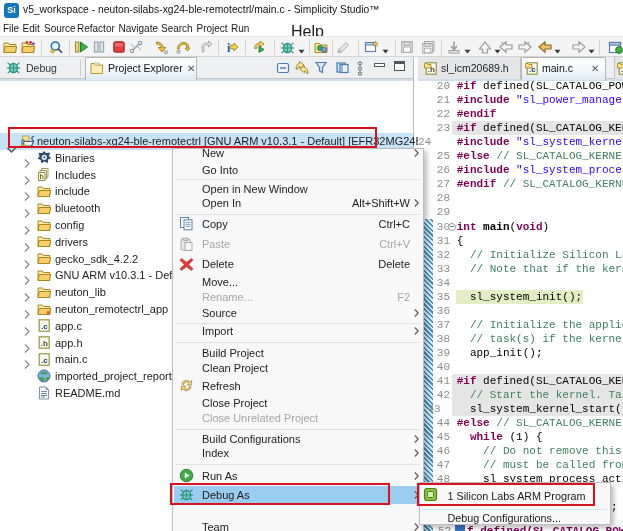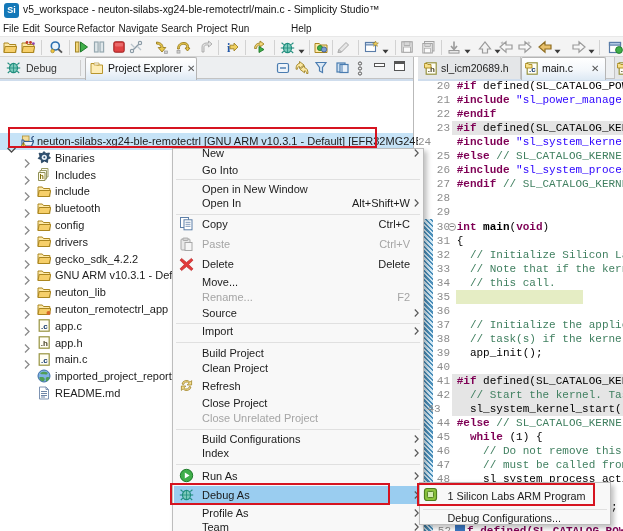--- a/index.html
+++ b/index.html
@@ -31,21 +31,21 @@
 <div class="abs" style="left:0;top:21px;width:623px;height:15px;background:#fff">
 <div class="abs" style="left:3px;top:2px;font-size:10px;color:#191919">File</div>
 <div class="abs" style="left:22.5px;top:2px;font-size:10px;color:#191919">Edit</div>
 <div class="abs" style="left:44px;top:2px;font-size:10px;color:#191919">Source</div>
 <div class="abs" style="left:77px;top:2px;font-size:10px;color:#191919">Refactor</div>
 <div class="abs" style="left:118.5px;top:2px;font-size:10px;color:#191919">Navigate</div>
 <div class="abs" style="left:161px;top:2px;font-size:10px;color:#191919">Search</div>
 <div class="abs" style="left:196.5px;top:2px;font-size:10px;color:#191919">Project</div>
 <div class="abs" style="left:231px;top:2px;font-size:10px;color:#191919">Run</div>
 <div class="abs" style="left:252px;top:14px;font-size:10px;color:#191919">Window</div>
-<div class="abs" style="left:291px;top:2px;font-size:10px;color:#191919">Help</div>
+<div class="abs" style="left:291px;top:2px;font-size:16px;color:#191919">Help</div>
 </div>
 <div class="abs" style="left:0;top:36px;width:623px;height:21px;background:#f4f4f4;border-top:1px solid #e8e8e8;border-bottom:1px solid #d4d4d4">
 <div class="abs" style="left:3px;top:3px;width:14px;height:16px"><svg width="14" height="14" viewBox="0 0 14 14">
           <path d="M1 4.5 L1 12.5 L12.8 12.5 L12.8 4.5 L6.5 4.5 L5.3 3 L1 3 Z" fill="#fde9a9" stroke="#ab861f" stroke-width="1"></path>
           <path d="M2.2 6.5 L13.8 6.5 L12.2 12.5 L1 12.5 Z" fill="#f6cf6a" stroke="#ab861f" stroke-width="1"></path>
         </svg></div>
 <div class="abs" style="left:21px;top:3px;width:14px;height:16px"><svg width="14" height="14" viewBox="0 0 14 14">
           <path d="M1 4.5 L1 12.5 L12.8 12.5 L12.8 4.5 L6.5 4.5 L5.3 3 L1 3 Z" fill="#fde9a9" stroke="#ab861f" stroke-width="1"></path>
           <path d="M2.2 6.5 L13.8 6.5 L12.2 12.5 L1 12.5 Z" fill="#f6cf6a" stroke="#ab861f" stroke-width="1"></path>
           <circle cx="6" cy="2.5" r="1.4" fill="#c0392b"></circle>
@@ -463,22 +463,22 @@
 <div class="abs" style="left:30px;top:165.5px;width:8px;height:8px;border:1px solid #9a9a9a;border-radius:50%;background:#fff"></div>
 <div class="abs" style="left:32px;top:169.0px;width:4px;height:1px;background:#777"></div>
 <div class="abs mono" style="left:38.7px;top:162.5px;height:14.05px;line-height:14.05px;font-size:11px;white-space:pre;color:#000"><span class="k">int</span><span class="p"> </span><span class="pb">main</span><span class="p">(</span><span class="k">void</span><span class="p">)</span></div>
 <div class="abs mono ln" style="left:0;top:176.55px;width:32px;height:14.05px;line-height:14.05px;font-size:11px;text-align:right">31</div>
 <div class="abs mono" style="left:38.7px;top:176.55px;height:14.05px;line-height:14.05px;font-size:11px;white-space:pre;color:#000"><span class="p">{</span></div>
 <div class="abs mono ln" style="left:0;top:190.60000000000002px;width:32px;height:14.05px;line-height:14.05px;font-size:11px;text-align:right">32</div>
 <div class="abs mono" style="left:38.7px;top:190.60000000000002px;height:14.05px;line-height:14.05px;font-size:11px;white-space:pre;color:#000"><span class="p">  </span><span class="c">// Initialize Silicon Labs device, system, service(s) and</span></div>
 <div class="abs mono ln" style="left:0;top:204.65px;width:32px;height:14.05px;line-height:14.05px;font-size:11px;text-align:right">33</div>
 <div class="abs mono" style="left:38.7px;top:204.65px;height:14.05px;line-height:14.05px;font-size:11px;white-space:pre;color:#000"><span class="p">  </span><span class="c">// Note that if the kernel is present, processing task(s) will be</span></div>
 <div class="abs mono ln" style="left:0;top:218.70000000000002px;width:32px;height:14.05px;line-height:14.05px;font-size:11px;text-align:right">34</div>
-<div class="abs mono" style="left:38.7px;top:218.70000000000002px;height:14.05px;line-height:14.05px;font-size:11px;white-space:pre;color:#000"><span class="p">  </span><span class="c">// this call.</span></div>
 <div class="abs mono ln" style="left:0;top:232.75px;width:32px;height:14.05px;line-height:14.05px;font-size:11px;text-align:right">35</div>
+<div class="abs mono" style="left:38.7px;top:232.75px;height:14.05px;line-height:14.05px;font-size:11px;white-space:pre;color:#000"><span class="p">  sl_system_init();</span></div>
 <div class="abs mono ln" style="left:0;top:246.8px;width:32px;height:14.05px;line-height:14.05px;font-size:11px;text-align:right">36</div>
 <div class="abs mono ln" style="left:0;top:260.85px;width:32px;height:14.05px;line-height:14.05px;font-size:11px;text-align:right">37</div>
 <div class="abs mono" style="left:38.7px;top:260.85px;height:14.05px;line-height:14.05px;font-size:11px;white-space:pre;color:#000"><span class="p">  </span><span class="c">// Initialize the application. For example, create periodic timer(s)</span></div>
 <div class="abs mono ln" style="left:0;top:274.9px;width:32px;height:14.05px;line-height:14.05px;font-size:11px;text-align:right">38</div>
 <div class="abs mono" style="left:38.7px;top:274.9px;height:14.05px;line-height:14.05px;font-size:11px;white-space:pre;color:#000"><span class="p">  </span><span class="c">// task(s) if the kernel is present.</span></div>
 <div class="abs mono ln" style="left:0;top:288.95px;width:32px;height:14.05px;line-height:14.05px;font-size:11px;text-align:right">39</div>
 <div class="abs mono" style="left:38.7px;top:288.95px;height:14.05px;line-height:14.05px;font-size:11px;white-space:pre;color:#000"><span class="p">  app_init();</span></div>
 <div class="abs mono ln" style="left:0;top:303.0px;width:32px;height:14.05px;line-height:14.05px;font-size:11px;text-align:right">40</div>
 <div class="abs mono ln" style="left:0;top:317.05px;width:32px;height:14.05px;line-height:14.05px;font-size:11px;text-align:right">41</div>
 <div class="abs mono" style="left:38.7px;top:317.05px;height:14.05px;line-height:14.05px;font-size:11px;white-space:pre;color:#000"><span class="k">#if</span><span class="p"> defined(SL_CATALOG_KERNEL_PRESENT)</span></div>
@@ -628,26 +628,20 @@
               <line x1="11.8" y1="8" x2="14.2" y2="8"></line>
               <line x1="3.8" y1="11.2" x2="1.8" y2="13"></line>
               <line x1="11.2" y1="11.2" x2="13.2" y2="13"></line>
             </g>
           </svg></div>
         <div class="mi-label">Debug As</div>
         <div class="mi-arrow" style="width:5px;height:8px"><svg width="5" height="8" viewBox="0 0 5 8">
             <path d="M0.8 0.5 L4.2 4 L0.8 7.5" fill="none" stroke="#555" stroke-width="1.1"></path>
           </svg></div>
       </div>
-<div class="menuitem" style="top:355.5px;height:17px">
-        <div class="mi-label">Profile As</div>
-        <div class="mi-arrow" style="width:5px;height:8px"><svg width="5" height="8" viewBox="0 0 5 8">
-            <path d="M0.8 0.5 L4.2 4 L0.8 7.5" fill="none" stroke="#555" stroke-width="1.1"></path>
-          </svg></div>
-      </div>
 <div class="menuitem" style="top:369.8px;height:17px">
         <div class="mi-label">Team</div>
         <div class="mi-arrow" style="width:5px;height:8px"><svg width="5" height="8" viewBox="0 0 5 8">
             <path d="M0.8 0.5 L4.2 4 L0.8 7.5" fill="none" stroke="#555" stroke-width="1.1"></path>
           </svg></div>
       </div>
 </div>
 <div class="abs" style="left:419px;top:482px;width:192px;height:43px;background:#f8f8f8;border:1px solid #bdbdbd;box-shadow:3px 3px 5px rgba(0,0,0,0.25)">
 <div class="abs" style="left:3px;top:4px;width:16px;height:16px"><svg width="15" height="15" viewBox="0 0 15 15">
           <rect x="1.5" y="1.5" width="12" height="12" rx="2.5" fill="#8dc63f" stroke="#4e7d1e" stroke-width="1.2"></rect>

